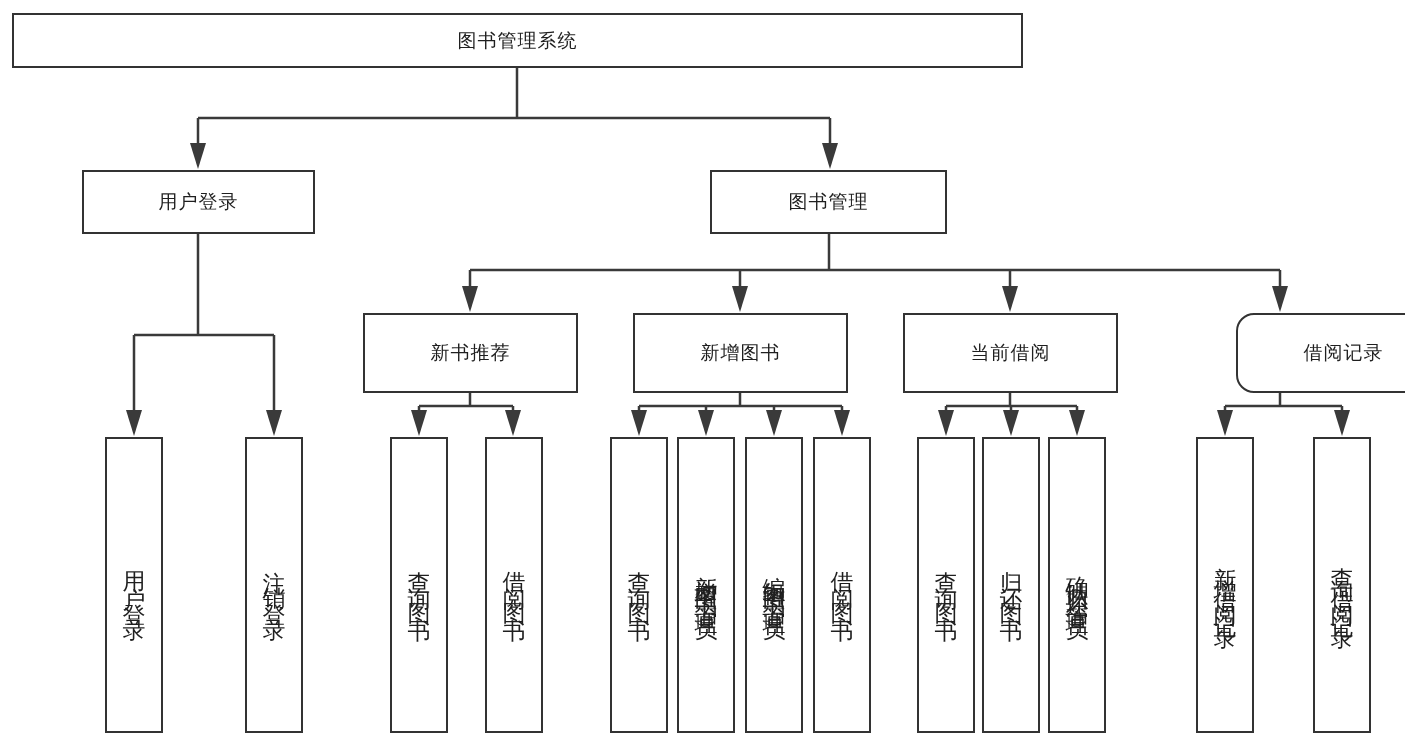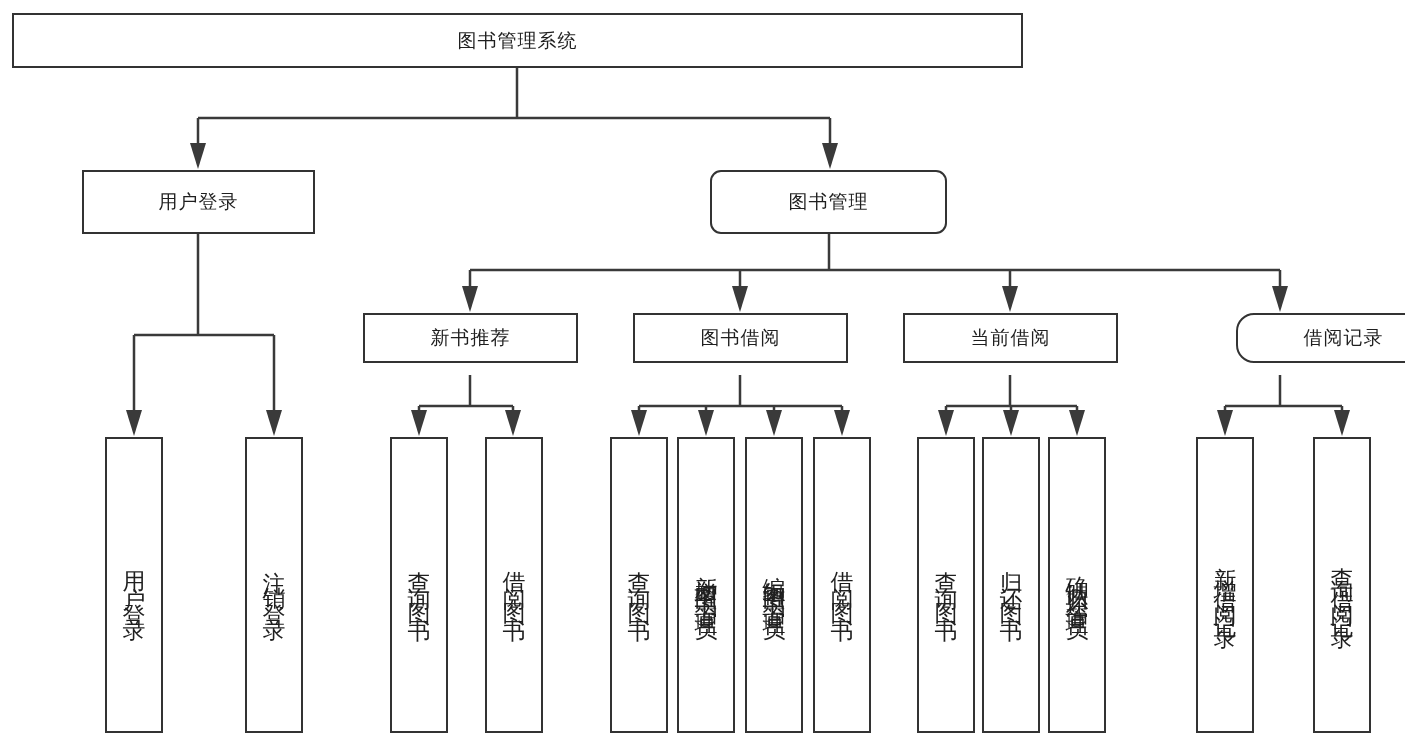--- a/index.html
+++ b/index.html
@@ -18,22 +18,22 @@
     background:#ffffff;
     border:2px solid #333333;
     display:flex;
     align-items:center;
     justify-content:center;
     text-align:center;
   }
   .hlabel{font-size:19px;letter-spacing:1px;color:#1f1f1f;}
   .root{left:12px;top:13px;width:1011px;height:55px;text-align:center;}
   .lvl2-a{left:82px;top:170px;width:233px;height:64px;}
-  .lvl2-b{left:710px;top:170px;width:237px;height:64px;border-radius:11px;}
-  .lvl3{top:313px;width:215px;height:50px;}
+  .lvl2-b{left:710px;top:170px;width:237px;height:64px;}
+  .lvl3{top:313px;width:215px;height:80px;}
   .l3-1{left:363px;} .l3-2{left:633px;} .l3-3{left:903px;align-items:center;} .l3-4{left:1236px;border-radius:18px;}
   .leaf{top:437px;width:58px;height:296px;}
   .vtext{
     writing-mode:vertical-rl;
     text-orientation:mixed;
     font-size:23px;
     color:#1f1f1f;
     line-height:1;
   }
   .ls-wide{letter-spacing:16px;}
@@ -105,21 +105,21 @@
     <span class="hlabel">用户登录</span>
   </div>
   <div class="node lvl2-b">
     <span class="hlabel">图书管理</span>
   </div>
 
   <div class="node lvl3 l3-1">
     <span class="hlabel">新书推荐</span>
   </div>
   <div class="node lvl3 l3-2">
-    <span class="hlabel">图书借阅</span>
+    <span class="hlabel">新增图书</span>
   </div>
   <div class="node lvl3 l3-3">
     <span class="hlabel">当前借阅</span>
   </div>
   <div class="node lvl3 l3-4">
     <span class="hlabel">借阅记录</span>
   </div>
 
   <div class="node leaf x1">
     <span class="vtext ls-wide">用户登录</span>

